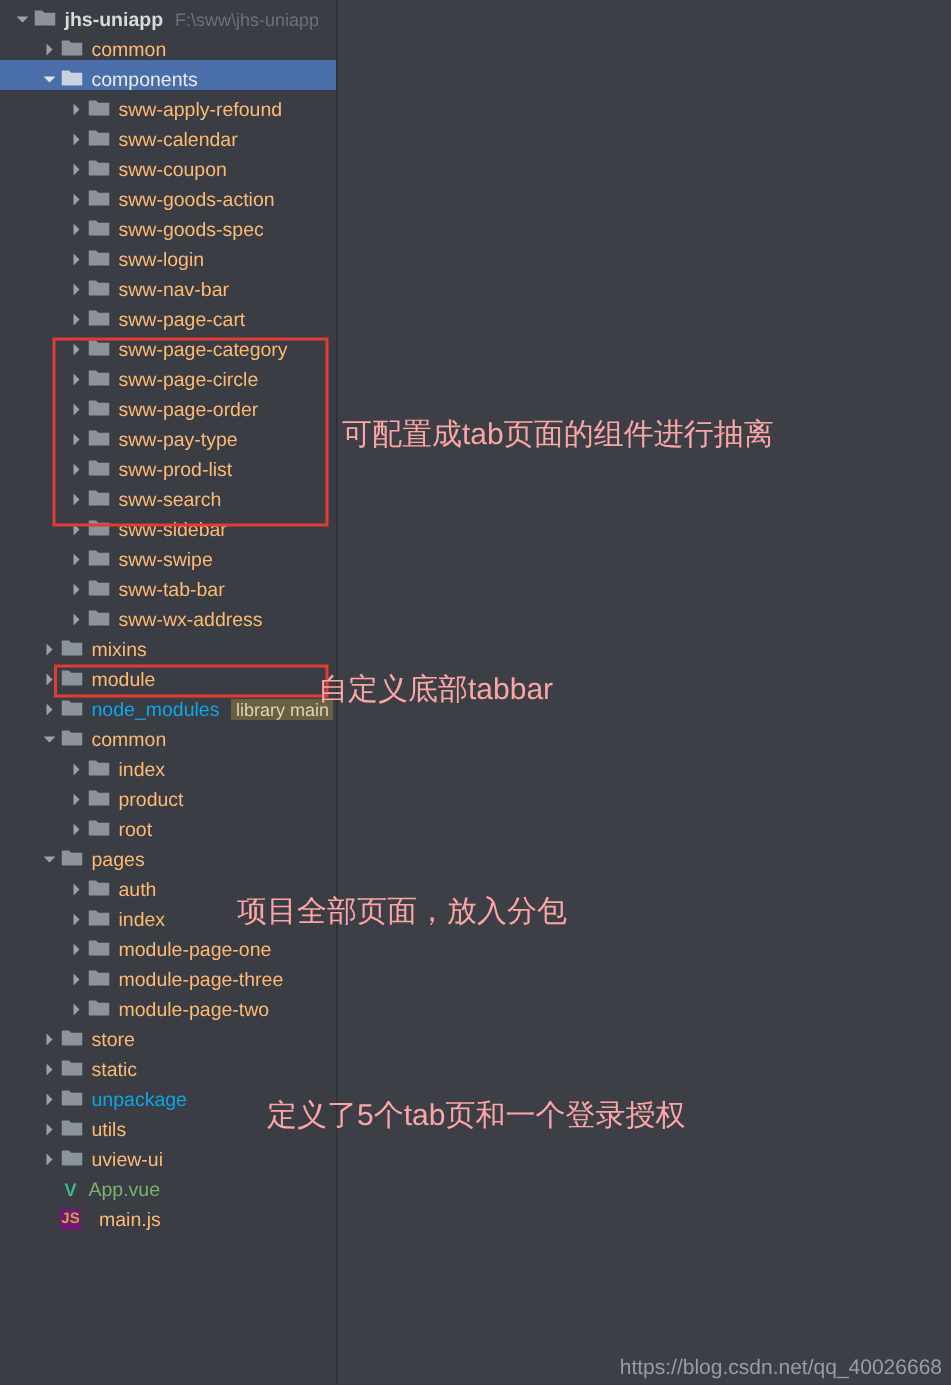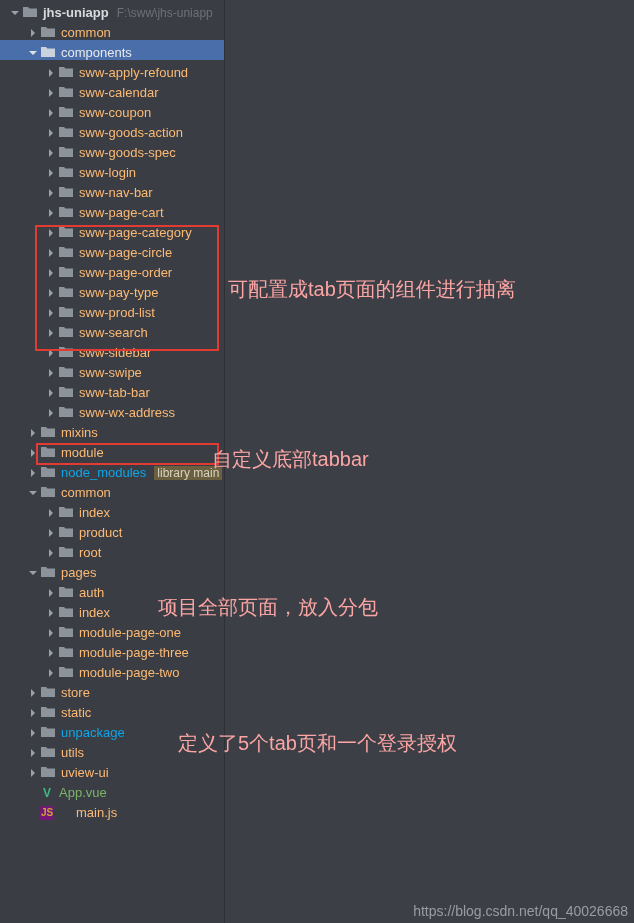--- a/index.html
+++ b/index.html
@@ -60,21 +60,21 @@
     margin-left: 8px;
     color: #6c7178;
     font-size: 12px;
   }
   .suffix.hl { background:#6a6040; color:#d8d2c0; padding:0 3px; }
   .root-row {
     background:#3a3d43;
   }
   .root-row .label.bold { color:#d8dadd; }
   .vue-icon { color:#3fb984; font-weight:bold; font-size:12px; display:inline-block; width:14px; text-align:center; margin-right:5px;}
-  .js-icon { color:#cda23a; font-weight:bold; font-size:10px; display:inline-block; width:14px; height:14px; background:#701a75; text-align:center; line-height:14px; margin-right:22px;}
+  .js-icon { color:#cda23a; font-weight:bold; font-size:10px; display:inline-block; width:14px; height:14px; background:#701a75; text-align:center; line-height:14px; margin-right:12px;}
   
   .annot-box {
     position:absolute;
     border: 2px solid #e23b33;
     background: transparent;
     pointer-events:none;
   }
   .annot-text {
     position:absolute;
     color:#fca5a5;

